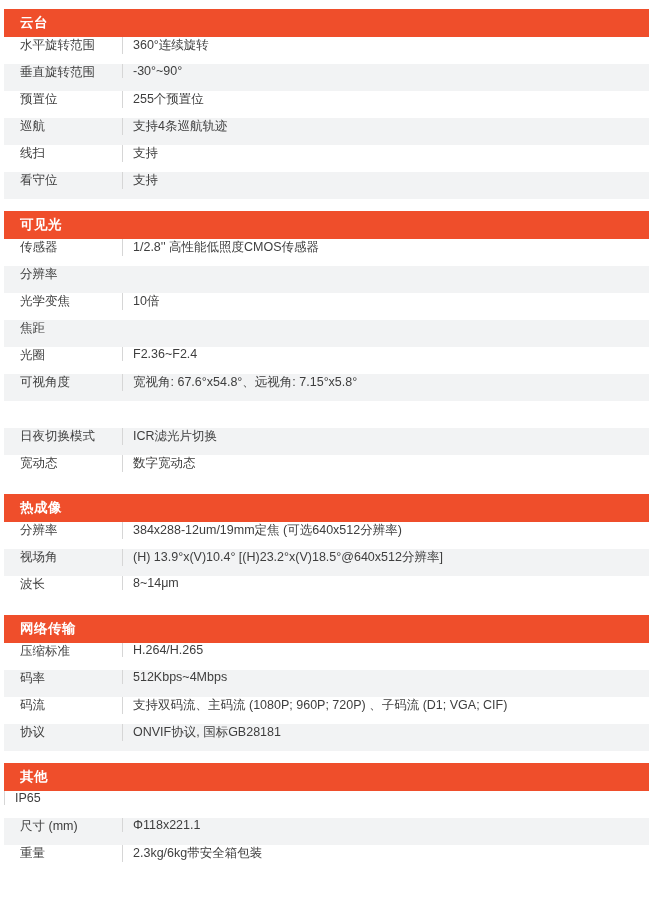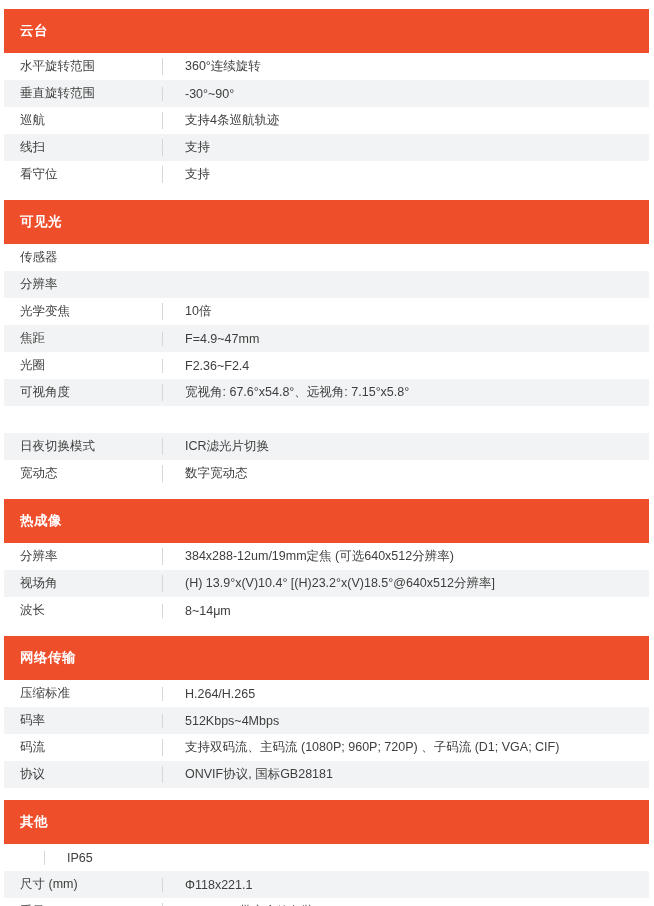--- a/index.html
+++ b/index.html
@@ -17,63 +17,62 @@
     font-family:"Liberation Sans","DejaVu Sans",sans-serif;
     overflow:hidden;
   }
   .spec-table{
     padding:9px 5px 0 4px;
   }
   .section{
     margin-bottom:12px;
   }
   .section-header{
-    height:44px;
+    height:28px;
     background:var(--accent);
     display:flex;
     align-items:center;
     padding-left:16px;
   }
   .section-title{
     color:var(--header-text);
     font-size:13.5px;
     font-weight:bold;
     letter-spacing:0.5px;
   }
   .section-body{
     display:block;
   }
   .spec-row{
     display:flex;
-    align-items:center;
+    align-items:flex-start;
     min-height:27px;
   }
   .spec-row:nth-child(even){
     background:var(--stripe);
   }
   .spec-label{
     width:118px;
     flex:0 0 118px;
     padding-left:16px;
     display:flex;
     align-items:center;
     color:var(--text);
     font-size:12.5px;
   }
   .spec-value{
     flex:1;
     border-left:1px solid var(--divider);
-    padding-left:22px;
+    padding-left:10px;
     display:flex;
     align-items:center;
     color:var(--text);
     font-size:12.5px;
     white-space:nowrap;
     overflow:hidden;
-    margin-left:40px;
   }
 </style>
 </head>
 <body>
 
 <div class="spec-table">
   <div class="section">
     <div class="section-header">
       <span class="section-title">云台</span>
     </div>
@@ -81,20 +80,24 @@
   <div class="spec-row">
     <div class="spec-label">水平旋转范围</div>
     <div class="spec-value">360°连续旋转</div>
   </div>
 
   <div class="spec-row">
     <div class="spec-label">垂直旋转范围</div>
     <div class="spec-value">-30°~90°</div>
   </div>
 
+  <div class="spec-row">
+    <div class="spec-label">预置位</div>
+    <div class="spec-value">255个预置位</div>
+  </div>
 
   <div class="spec-row">
     <div class="spec-label">巡航</div>
     <div class="spec-value">支持4条巡航轨迹</div>
   </div>
 
   <div class="spec-row">
     <div class="spec-label">线扫</div>
     <div class="spec-value">支持</div>
   </div>
@@ -106,34 +109,34 @@
 </div>
   </div>
 
   <div class="section">
     <div class="section-header">
       <span class="section-title">可见光</span>
     </div>
     <div class="section-body">
   <div class="spec-row">
     <div class="spec-label">传感器</div>
+    <div class="spec-value">1/2.8'' 高性能低照度CMOS传感器</div>
   </div>
 
   <div class="spec-row">
     <div class="spec-label">分辨率</div>
   </div>
 
   <div class="spec-row">
     <div class="spec-label">光学变焦</div>
     <div class="spec-value">10倍</div>
   </div>
 
   <div class="spec-row">
     <div class="spec-label">焦距</div>
-    <div class="spec-value">F=4.9~47mm</div>
   </div>
 
   <div class="spec-row">
     <div class="spec-label">光圈</div>
     <div class="spec-value">F2.36~F2.4</div>
   </div>
 
   <div class="spec-row">
     <div class="spec-label">可视角度</div>
     <div class="spec-value">宽视角: 67.6°x54.8°、远视角: 7.15°x5.8°</div>

